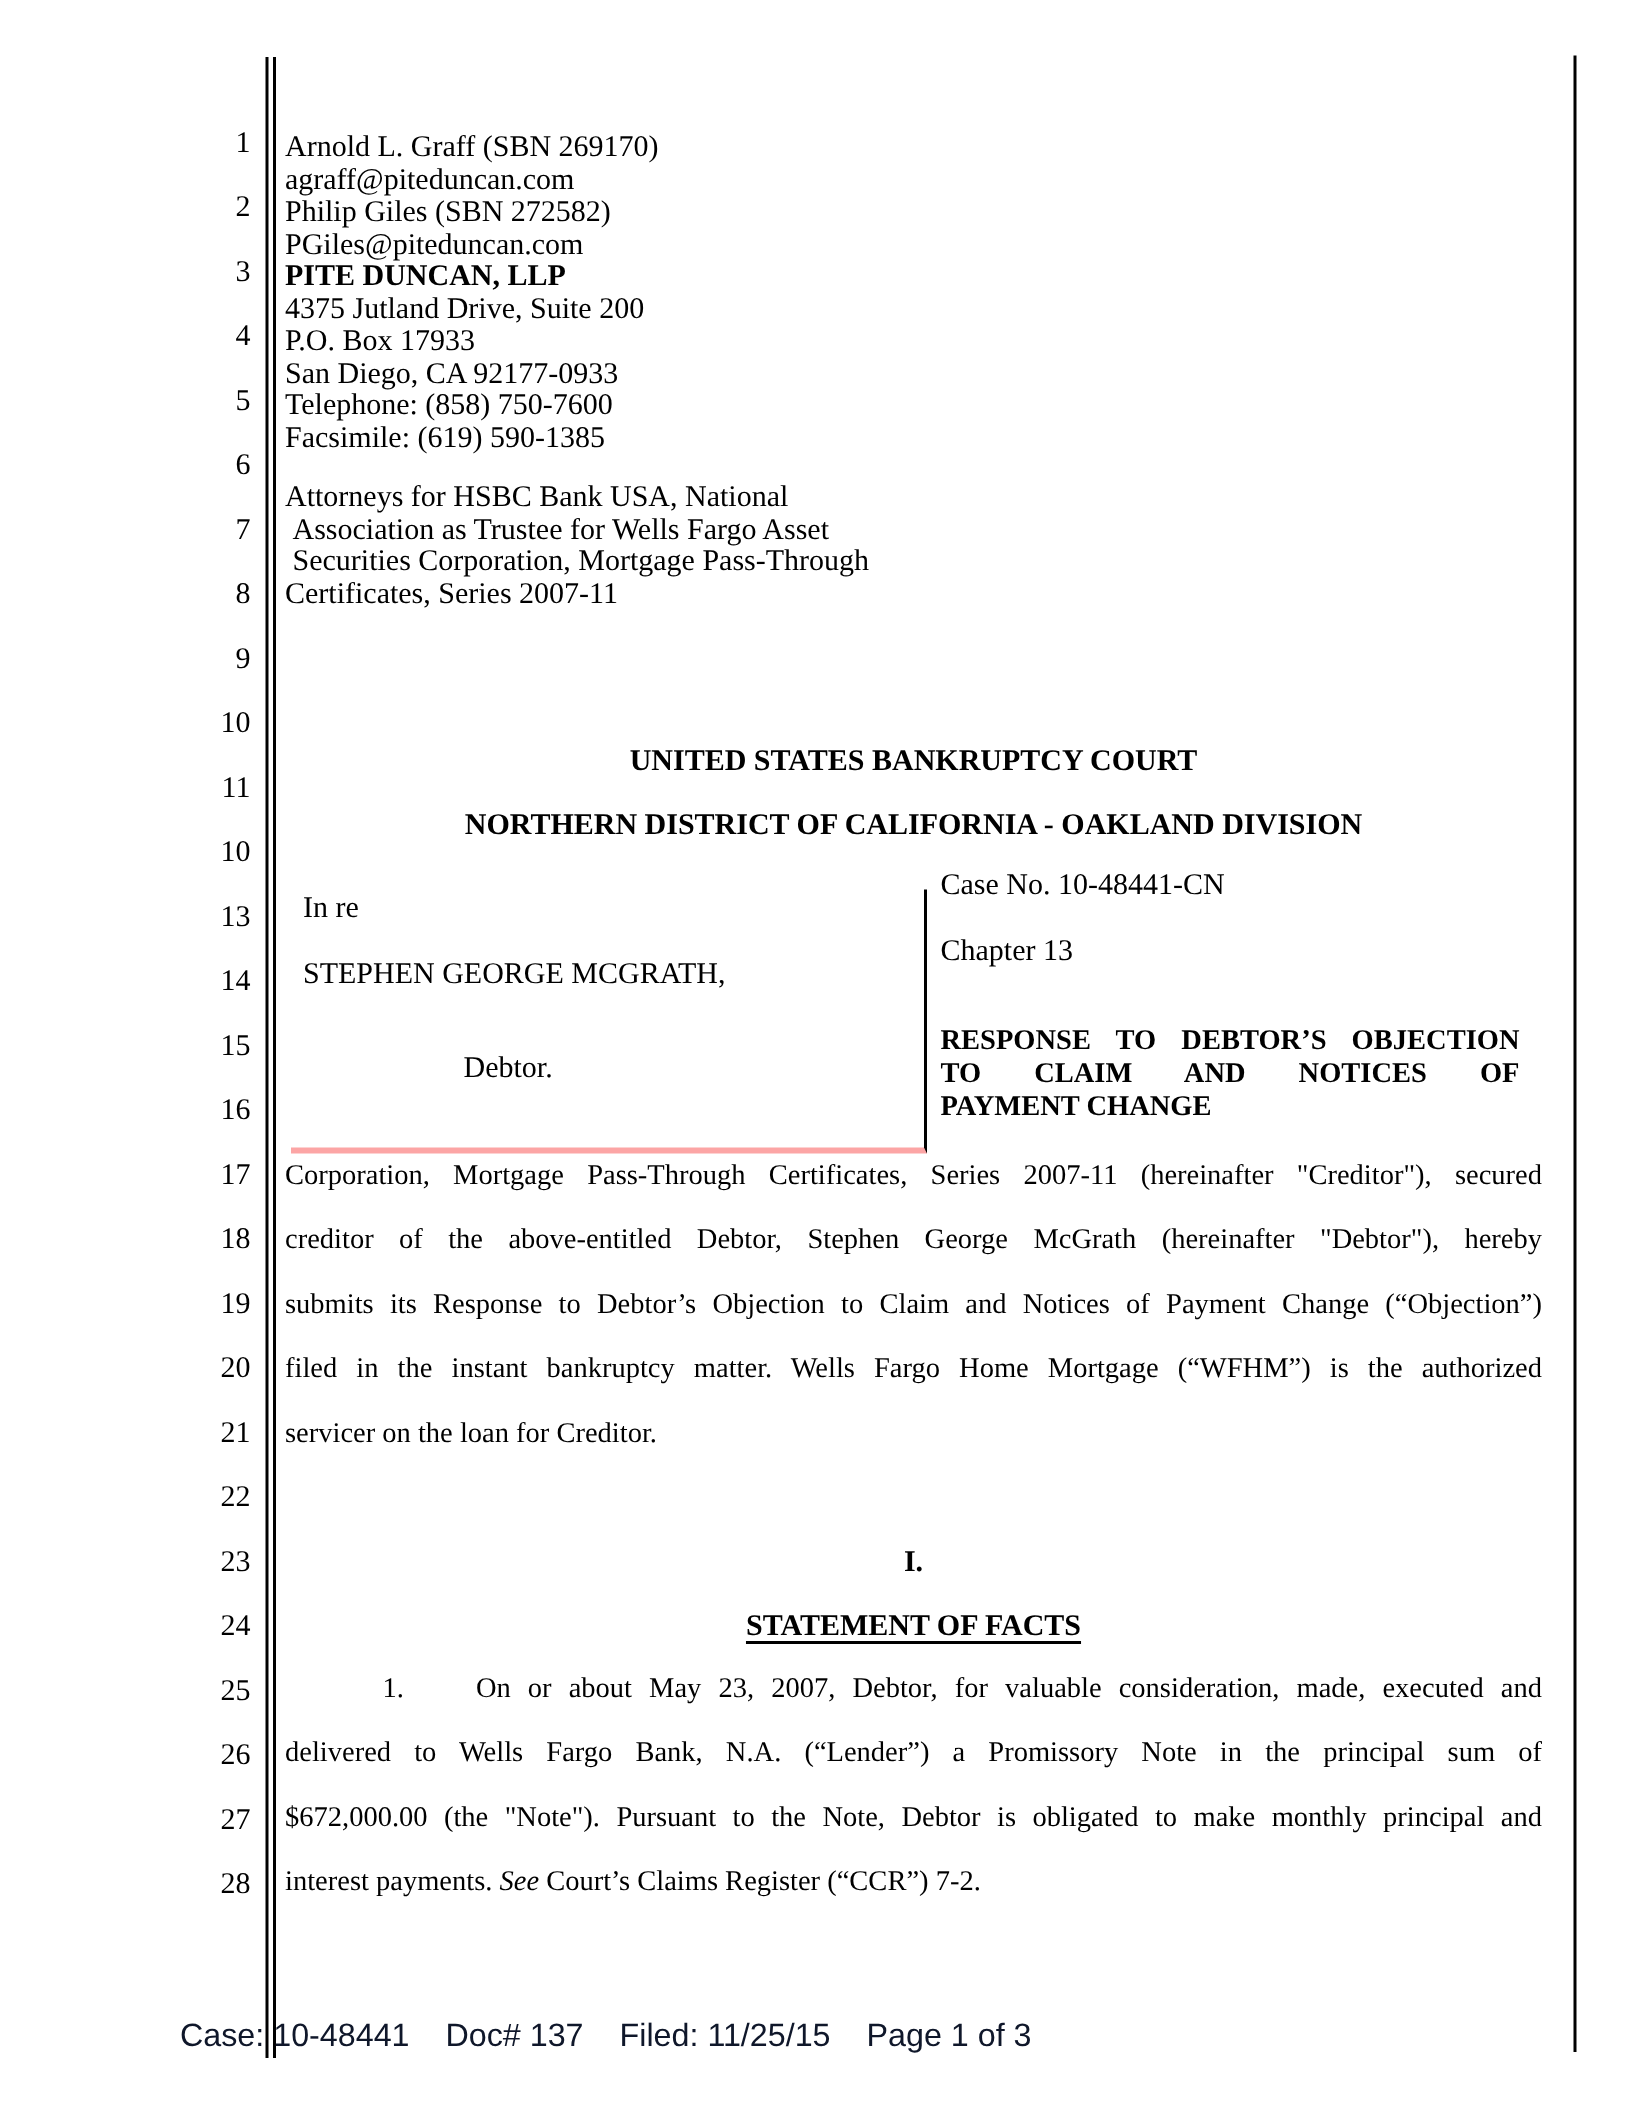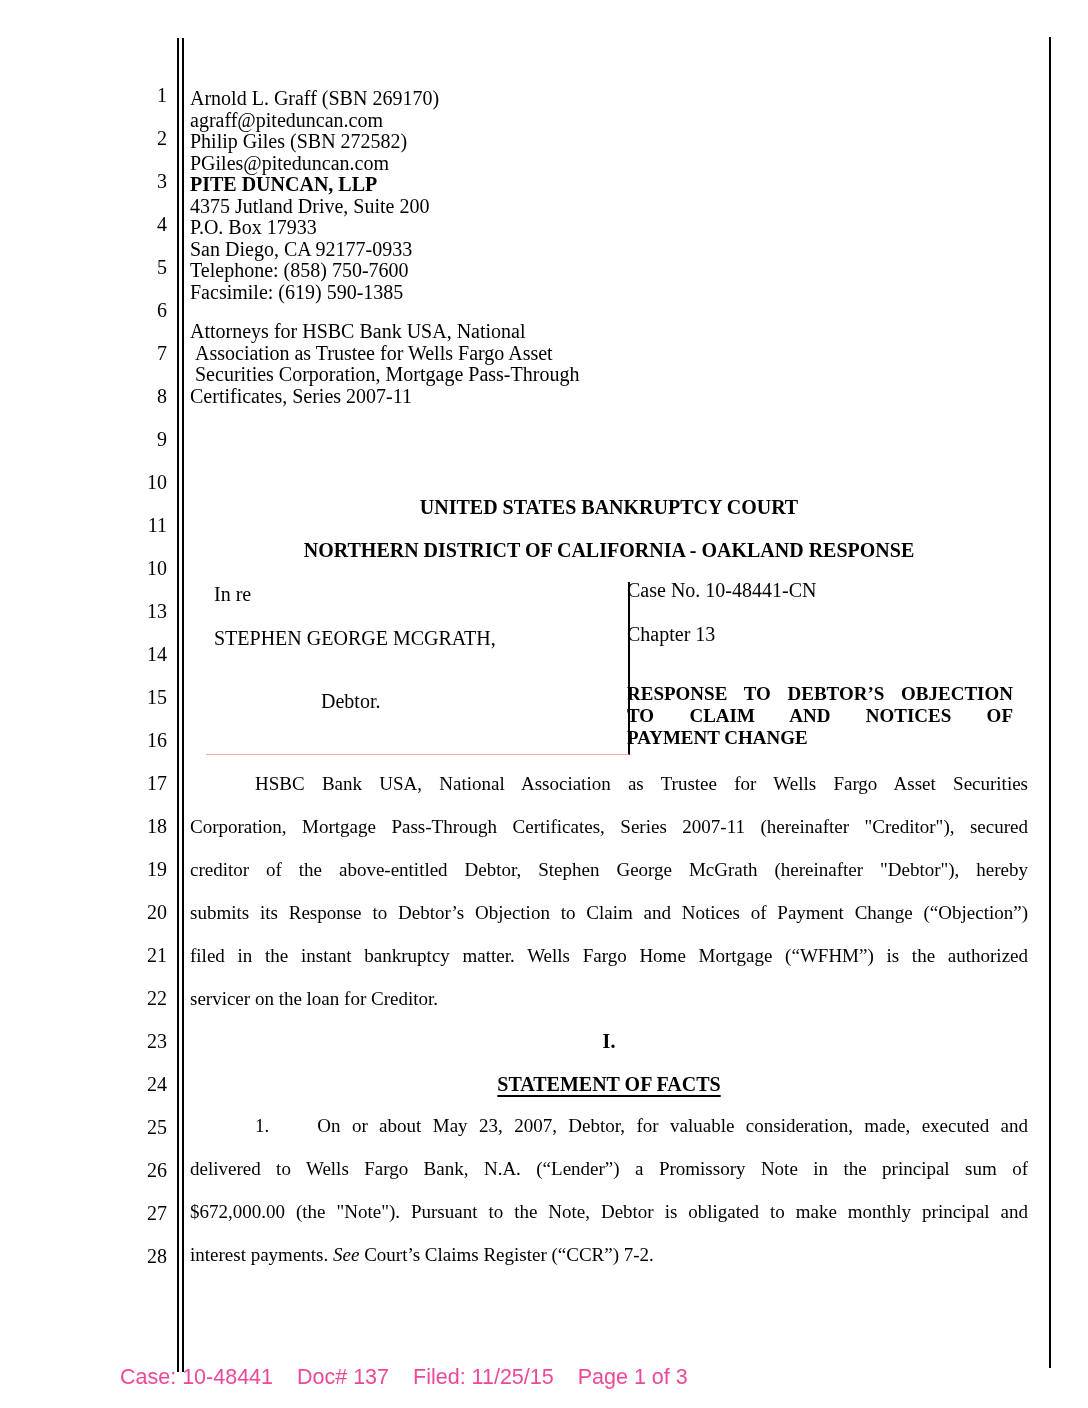--- a/index.html
+++ b/index.html
@@ -26,22 +26,22 @@
   .addr { top:88px; font-size:20px; line-height:21.5px; }
   .rep  { top:321px; font-size:20px; line-height:21.5px; }
   .ind5 { padding-left:5px; }
   .bold { font-weight:bold; }
   
   .court1 { top:496px; text-align:center; font-weight:bold; font-size:20px; line-height:22px; }
   .court2 { top:539px; text-align:center; font-weight:bold; font-size:20px; line-height:22px; }
   
   .caption { top:578px; height:176px; font-size:20px; }
   .cap-left {
-    position:absolute; left:4px; top:4px; width:422px; height:172px;
-    border-right:2px solid #000; border-bottom:1px solid #fca5a5;margin-left:12px;
+    position:absolute; left:4px; top:15px; width:422px; height:172px;
+    border-right:2px solid #000; border-bottom:4px solid #fca5a5;
   }
   .cl-inre  { position:absolute; left:8px;  top:1px;  line-height:22px; }
   .cl-name  { position:absolute; left:8px;  top:45px; line-height:22px; }
   .cl-deb   { position:absolute; left:115px; top:108px; line-height:22px; }
   .cap-right { position:absolute; left:437px; top:0; width:386px; }
   .cr-case { position:absolute; left:0; top:1px;  line-height:22px; }
   .cr-chap { position:absolute; left:0; top:45px; line-height:22px; }
   .cr-title { position:absolute; left:0; top:105px; width:386px; font-weight:bold; font-size:19px; }
   .cr-title .tline { height:22px; line-height:22px; }
   
@@ -118,41 +118,40 @@
   </div>
 
   <div class="blk rep">
     <div>Attorneys for HSBC Bank USA, National</div>
     <div class="ind5">Association as Trustee for Wells Fargo Asset</div>
     <div class="ind5">Securities Corporation, Mortgage Pass-Through</div>
     <div>Certificates, Series 2007-11</div>
   </div>
 
   <div class="blk court1">UNITED STATES BANKRUPTCY COURT</div>
-  <div class="blk court2">NORTHERN DISTRICT OF CALIFORNIA - OAKLAND RESPONSE</div>
+  <div class="blk court2">NORTHERN DISTRICT OF CALIFORNIA - OAKLAND DIVISION</div>
 
   <div class="blk caption">
     <div class="cap-left">
       <div class="cl-inre">In re</div>
       <div class="cl-name">STEPHEN GEORGE MCGRATH,</div>
       <div class="cl-deb">Debtor.</div>
     </div>
     <div class="cap-right">
       <div class="cr-case">Case No. 10-48441-CN</div>
       <div class="cr-chap">Chapter 13</div>
       <div class="cr-title">
         <div class="tline jline">RESPONSE TO DEBTOR’S OBJECTION</div>
         <div class="tline jline">TO CLAIM AND NOTICES OF</div>
         <div class="tline">PAYMENT CHANGE</div>
       </div>
     </div>
   </div>
 
   <div class="blk p1">
-    <div class="bline jline indent1">HSBC Bank USA, National Association as Trustee for Wells Fargo Asset Securities</div>
     <div class="bline jline">Corporation, Mortgage Pass-Through Certificates, Series 2007-11 (hereinafter "Creditor"), secured</div>
     <div class="bline jline">creditor of the above-entitled Debtor, Stephen George McGrath (hereinafter "Debtor"), hereby</div>
     <div class="bline jline">submits its Response to Debtor’s Objection to Claim and Notices of Payment Change (“Objection”)</div>
     <div class="bline jline">filed in the instant bankruptcy matter.  Wells Fargo Home Mortgage (“WFHM”) is the authorized</div>
     <div class="bline">servicer on the loan for Creditor.</div>
   </div>
 
   <div class="blk secnum">I.</div>
   <div class="blk sechead">STATEMENT OF FACTS</div>
 
@@ -160,20 +159,20 @@
     <div class="bline jline">
       <span class="fnum">1.</span><span class="ftab"></span><span>On or about May 23, 2007, Debtor, for valuable consideration, made, executed and</span>
     </div>
     <div class="bline jline">delivered to Wells Fargo Bank, N.A. (“Lender”) a Promissory Note in the principal sum of</div>
     <div class="bline jline">$672,000.00 (the "Note"). Pursuant to the Note, Debtor is obligated to make monthly principal and</div>
     <div class="bline">
       <span>interest payments. </span><span class="it">See</span><span> Court’s Claims Register (“CCR”) 7-2.</span>
     </div>
   </div>
 
-  <div class="footer" style="color: #ec4899; margin-top: 20px;">
+  <div class="footer" style="color: #0f172a;">
     <span>Case: 10-48441</span>
     <span>Doc# 137</span>
     <span>Filed: 11/25/15</span>
     <span>Page 1 of 3</span>
   </div>
 
 </div>
 
 </body></html>

